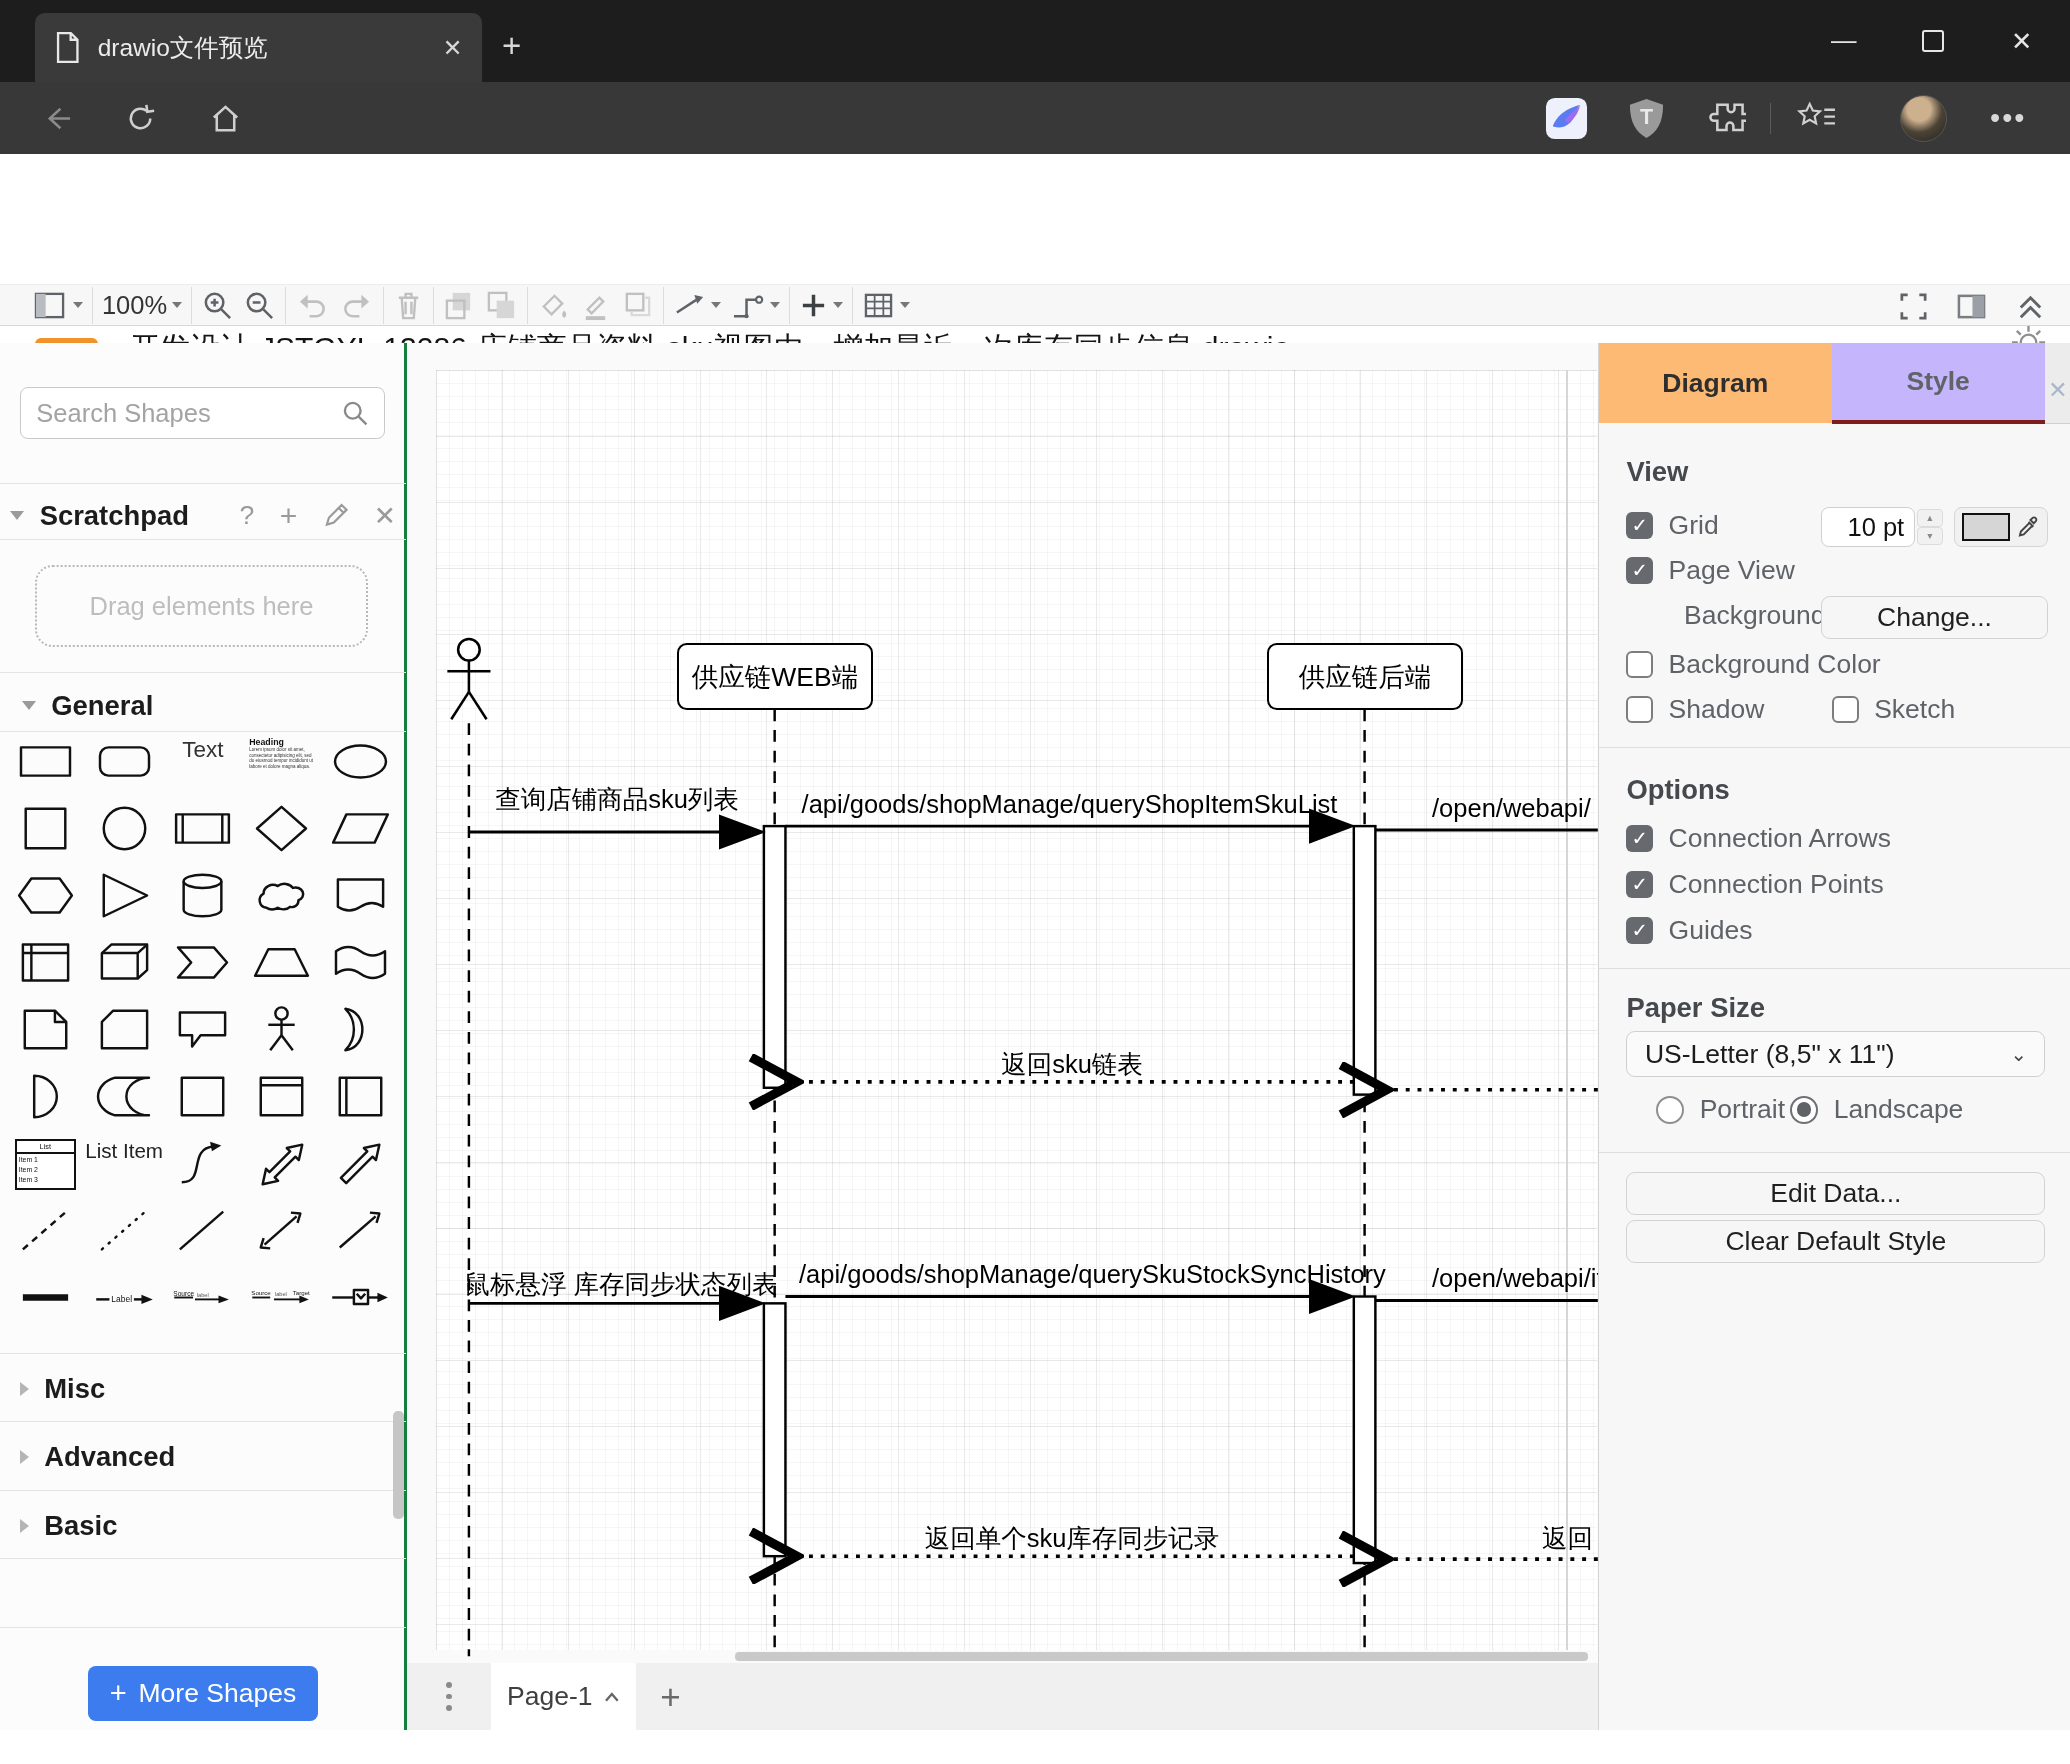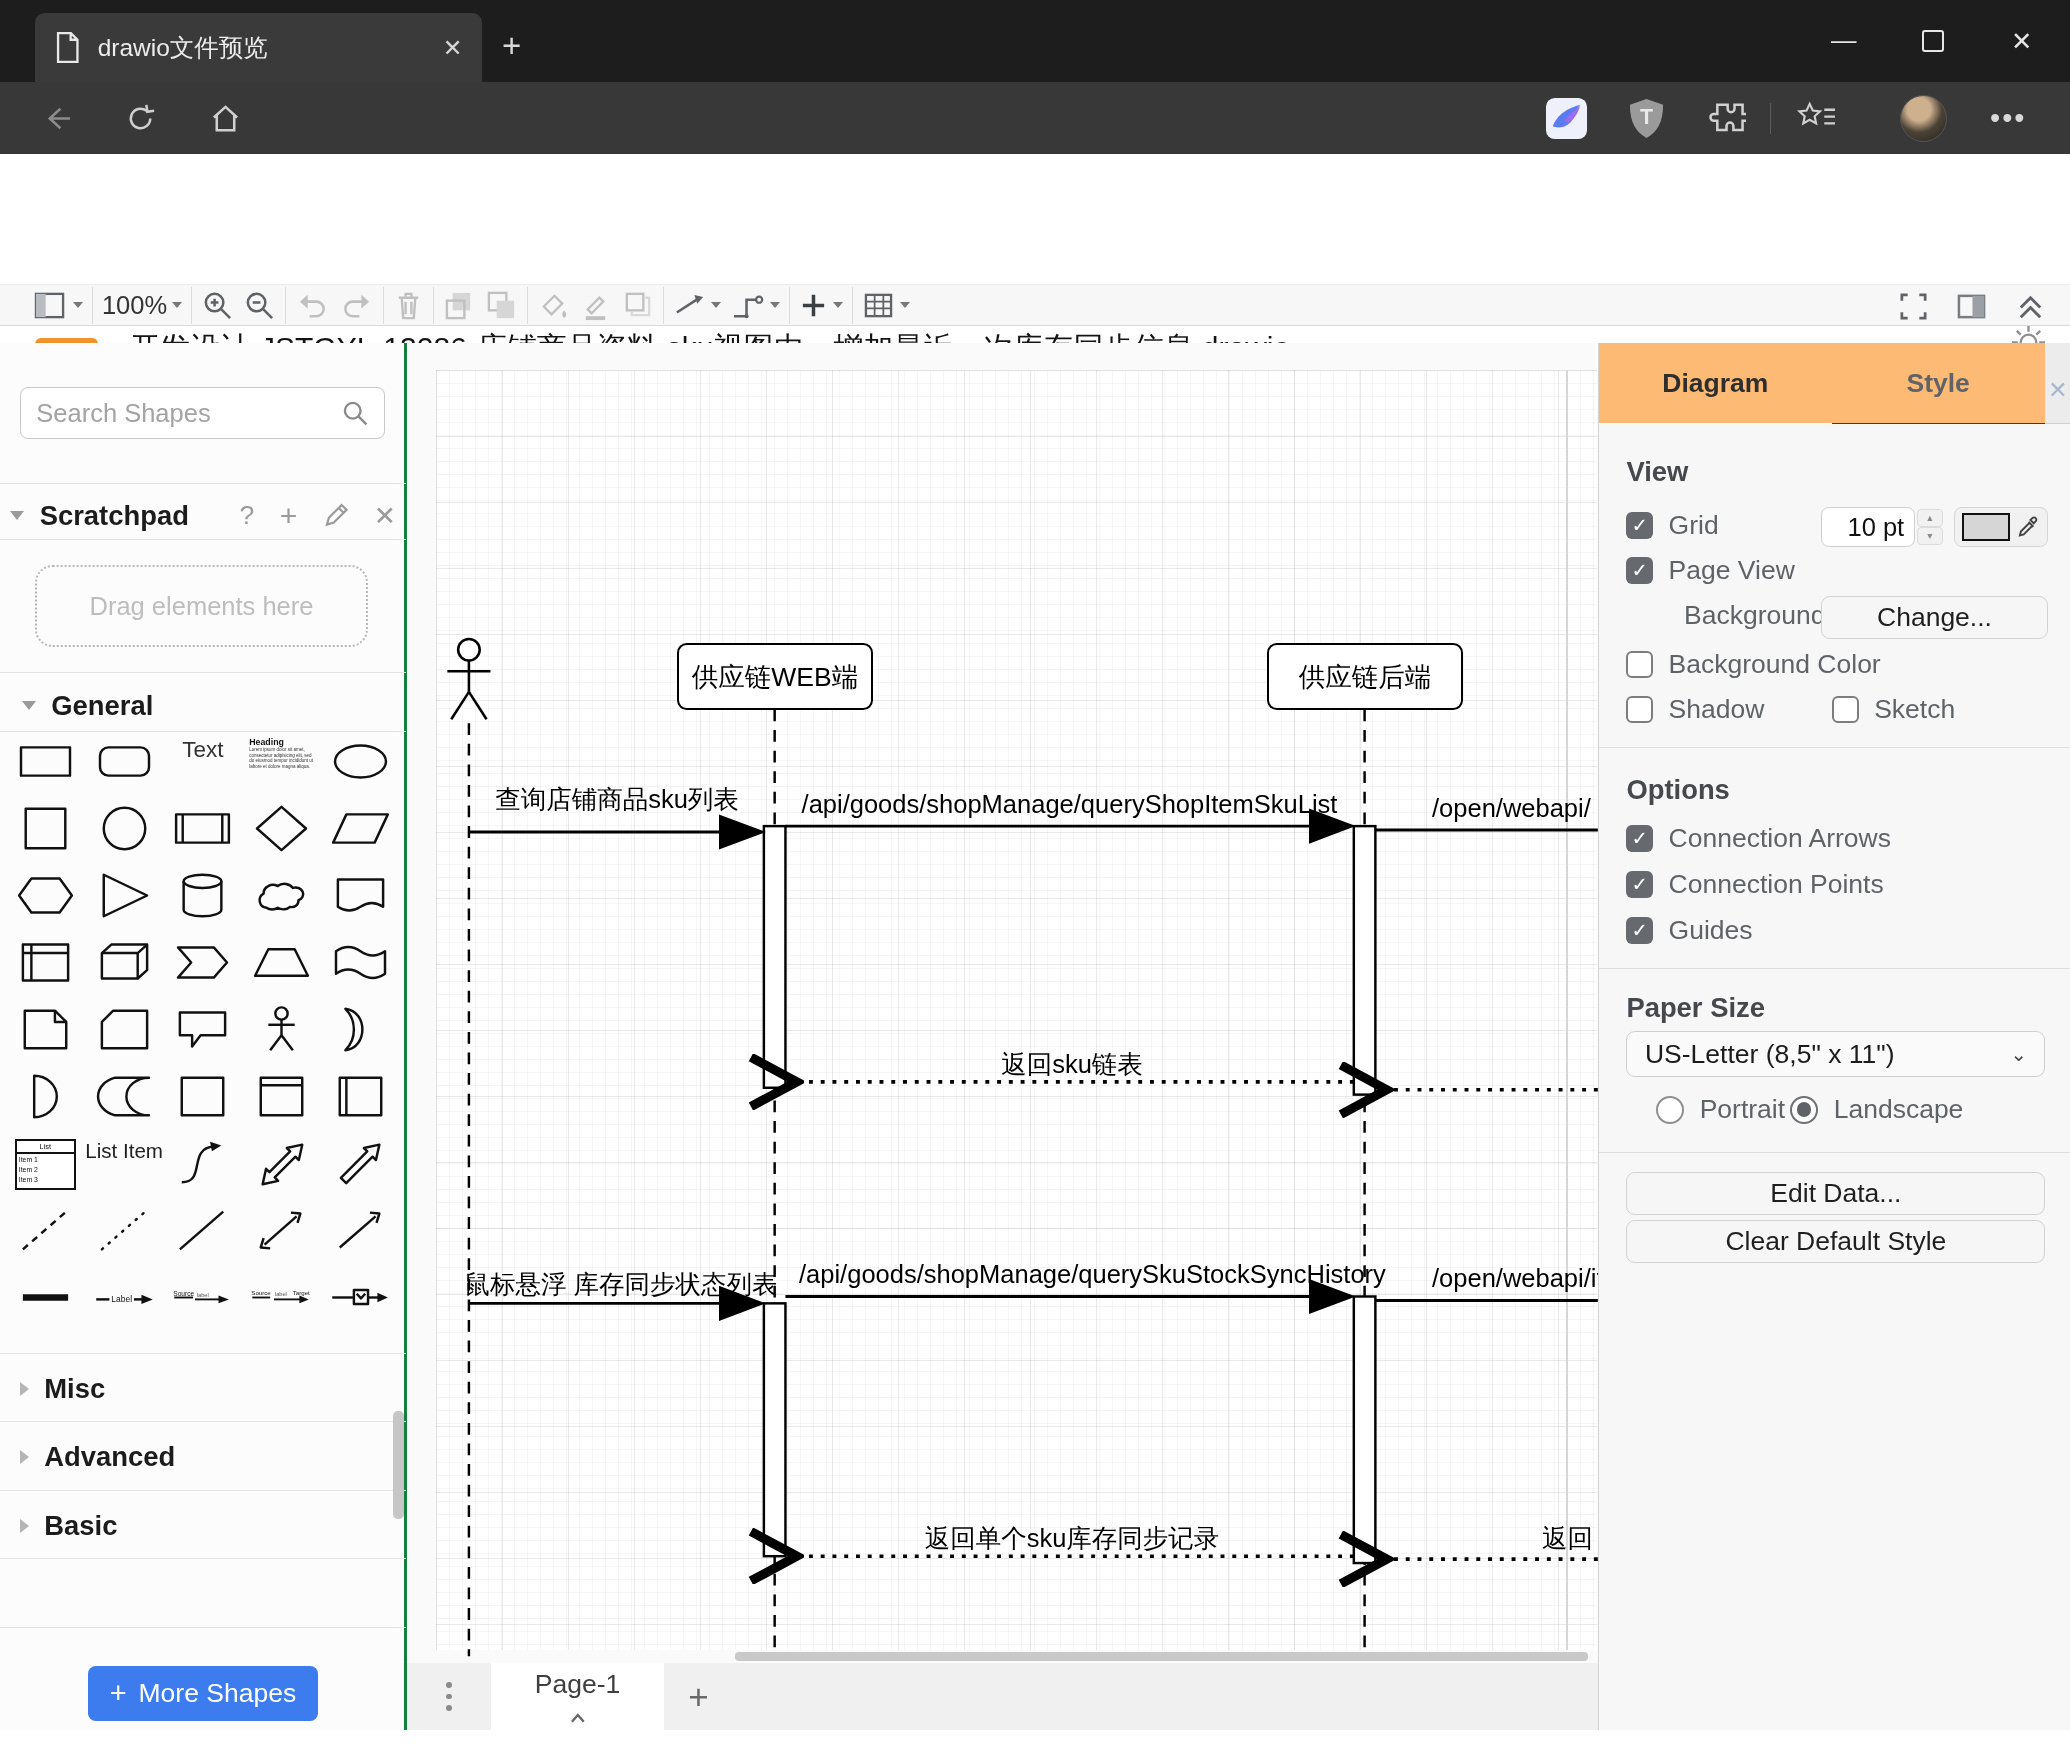--- a/index.html
+++ b/index.html
@@ -101,21 +101,21 @@
   .msgcenter { text-align:center; }
   .hscroll { left:328px; top:1309px; width:853px; height:8.8px; background:#c9c9c9; border-radius:3.9px; }
 
   
   .fpanel { left:1598px; top:343px; width:472px; height:1421px; background:#f7f7f7;
     border-left:1px solid #d4d4d4; }
   .ftabs { position:absolute; left:0; top:0; width:472px; height:81px; display:flex; }
   .ftab { height:81px; display:flex; align-items:center; justify-content:center;
     font-size:26.5px; font-weight:bold; }
   .ftab-active { width:233px; background:#fdba74; color:#2e2e2e; border-bottom:1px solid #f7f7f7; }
-  .ftab-idle { width:213px; background:#fdba74; color:#606469; border-bottom:1px solid #7f1d1d;text-align:center; }
+  .ftab-idle { width:213px; background:#c4b5fd; color:#606469; border-bottom:4px solid #7f1d1d;text-align:center; }
   .ftab-closer { width:26.5px; background:#ececec; border-bottom:1px solid #d0d0d0;
     color:#a9b6cc; font-size:23.5px; display:flex; align-items:flex-start; justify-content:center; padding-top:33px;}
   .fsec-h { position:absolute; left:27.4px; font-size:27.4px; font-weight:bold; color:#45484c; }
   .frow { position:absolute; left:27.4px; display:flex; align-items:center; }
   .cb { width:26.5px; height:26.5px; border-radius:5.9px; background:#66696e; color:#fff;
     font-size:19.6px; display:flex; align-items:center; justify-content:center; }
   .cb-off { width:26.5px; height:26.5px; border-radius:5.9px; background:#fff; border:2.5px solid #7d7d7d; }
   .flabel { font-size:26.5px; color:#5f6368; margin-left:15.7px; }
   .gridinput { position:absolute; left:222px; top:164px; width:94px; height:40px; background:#fff;
     border:1px solid #cfcfcf; border-radius:7.8px; font-size:25.5px; color:#111;
@@ -137,22 +137,22 @@
   .radio-on { width:28px; height:28px; border-radius:50%; border:2.9px solid #6d7074; background:#fff;
     display:flex; align-items:center; justify-content:center; }
   .radio-on::after { content:""; width:14.7px; height:14.7px; border-radius:50%; background:#5f6368; }
   .fdiv { position:absolute; left:0; width:472px; height:1px; background:#dedede; }
 
   
   .pagesbar { left:407px; top:1663px; width:1191px; height:67px; background:#f0f0f0;
     display:flex; align-items:stretch; }
   .vdots { width:84px; display:flex; flex-direction:column; align-items:center; justify-content:center; gap:5.9px; }
   .vdots i { width:5.9px; height:5.9px; border-radius:50%; background:#8a8a8a; }
-  .pagetab { width:173px; background:#fff; display:flex; align-items:center; justify-content:center;
-    gap:11.8px; font-size:26.5px; color:#3f3f3f;flex-direction:column; }
+  .pagetab { width:145px; background:#fff; display:flex; align-items:center; justify-content:center;
+    gap:11.8px; font-size:26.5px; color:#3f3f3f; }
   .addpage { width:69px; display:flex; align-items:center; justify-content:center;
     font-size:35px; color:#6a6a6a; font-weight:300; }
   .bottomstrip { left:0; top:1730px; width:2070px; height:34px; background:#fff; }
 
   svg.ic { display:block; }
 </style>
 </head>
 <body>
 
 <div id="root">

